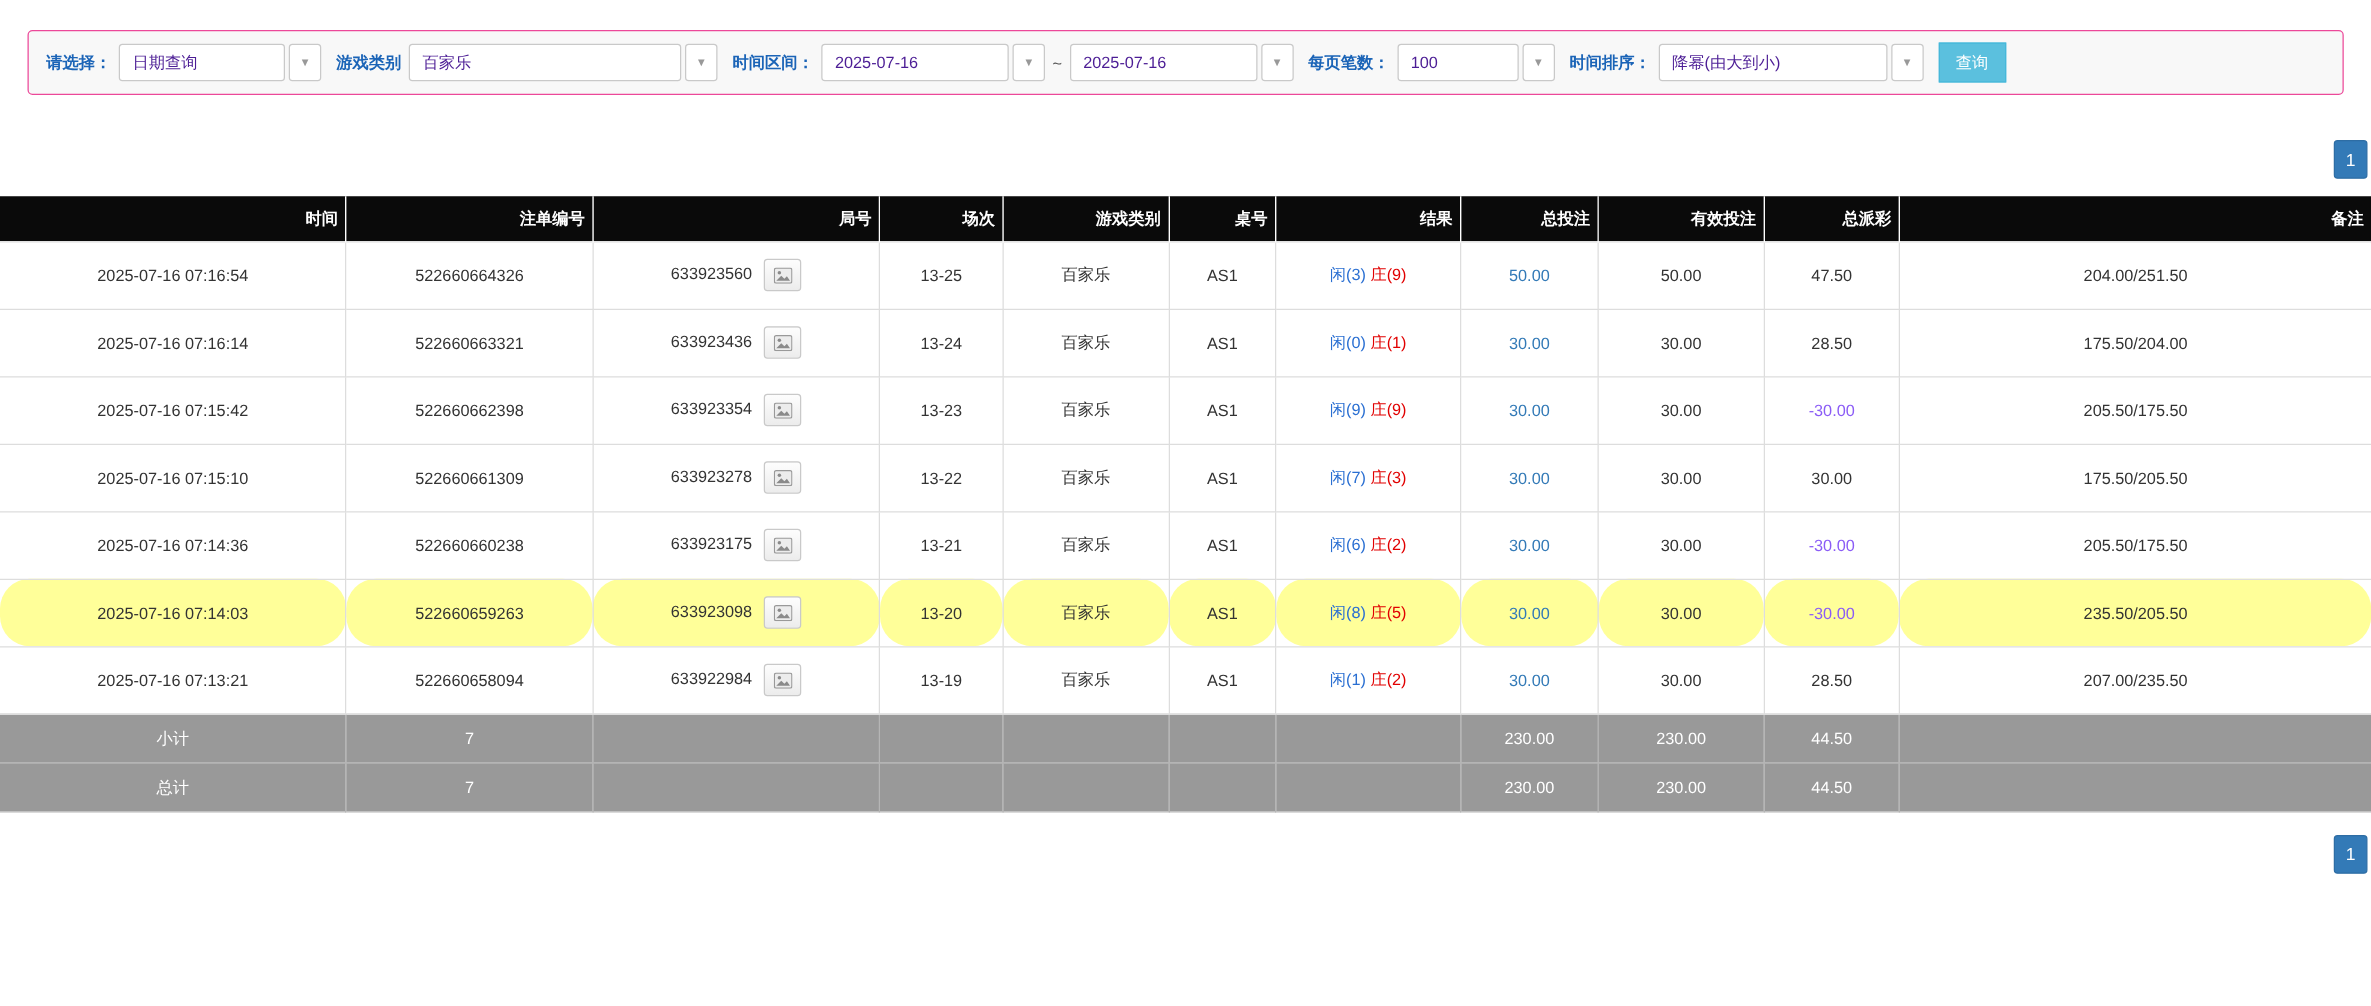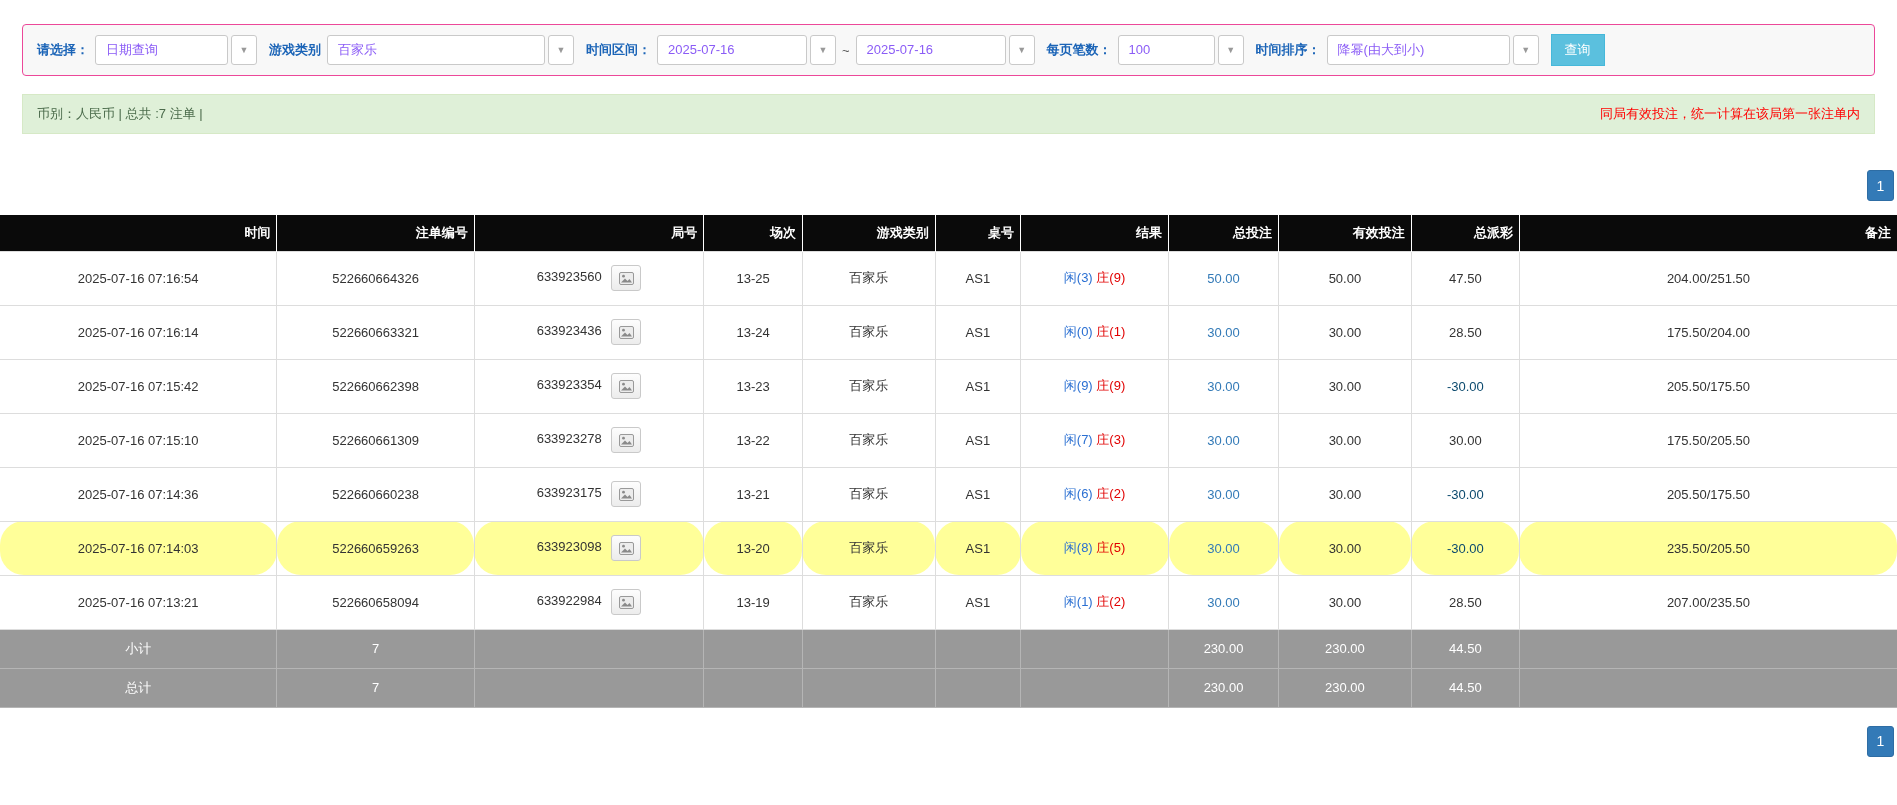--- a/index.html
+++ b/index.html
@@ -22,21 +22,21 @@
     padding: 9px 12px;
     display: flex; align-items: center;
     white-space: nowrap;
   }
   .flabel { color: #1b64b7; font-weight: bold; font-size: 13px; margin: 0 6px 0 12px; }
   .flabel:first-child { margin-left: 2px; }
   .combo { display: inline-flex; align-items: center; }
   .combo-value {
     background: #fff; border: 1px solid #c9c9c9; border-radius: 3px;
     height: 30px; line-height: 28px; padding: 0 10px;
-    font-size: 13px; color: #8b5cf6; overflow: hidden;
+    font-size: 13px; color: #4c1d95; overflow: hidden;
   }
   .combo-caret {
     width: 26px; height: 30px; margin-left: 3px;
     background: #fff; border: 1px solid #c9c9c9; border-radius: 3px;
     display: flex; align-items: center; justify-content: center;
     color: #999; font-size: 9px; cursor: pointer;
   }
   .w-qtype { width: 133px; }
   .w-game  { width: 218px; }
   .w-date  { width: 150px; }
@@ -88,21 +88,21 @@
   tfoot td {
     background: #999999; color: #fff;
     border: 1px solid #b5b5b5;
     height: 39px; padding: 0 6px; text-align: center; font-size: 13px; margin-left: 40px;
   }
   tfoot td:first-child { border-left: none; }
   tfoot td:last-child  { border-right: none; }
   .val-blue  { color: #337ab7; cursor: pointer; }
   .res-player { color: #2a6fd2; }
   .res-banker { color: #e10000; }
-  .neg { color: #0c4a6e; }
+  .neg { color: #8b5cf6; }
   .icon-btn {
     margin-left: 6px; width: 30px; height: 26px;
     border: 1px solid #c9c9c9; border-radius: 3px;
     background: linear-gradient(#fdfdfd, #ececec);
     display: inline-flex; align-items: center; justify-content: center;
     vertical-align: middle; cursor: pointer;
   }
 </style>
 </head>
 <body>
@@ -142,24 +142,20 @@
 
     <span class="flabel">时间排序：</span>
     <div class="combo">
       <div class="combo-value w-sort">降幂(由大到小)</div>
       <div class="combo-caret">▼</div>
     </div>
 
     <button class="search-btn">查询</button>
   </div>
 
-  <div class="info-bar">
-    <span class="info-left">币别：人民币 | 总共 :7 注单 |</span>
-    <span class="info-right">同局有效投注，统一计算在该局第一张注单内</span>
-  </div>
 
   <div class="pagination top">
     <div class="page-btn">1</div>
   </div>
 
   <table>
     <colgroup>
       <col style="width:14.6%">
         <col style="width:10.4%">
         <col style="width:12.1%">

